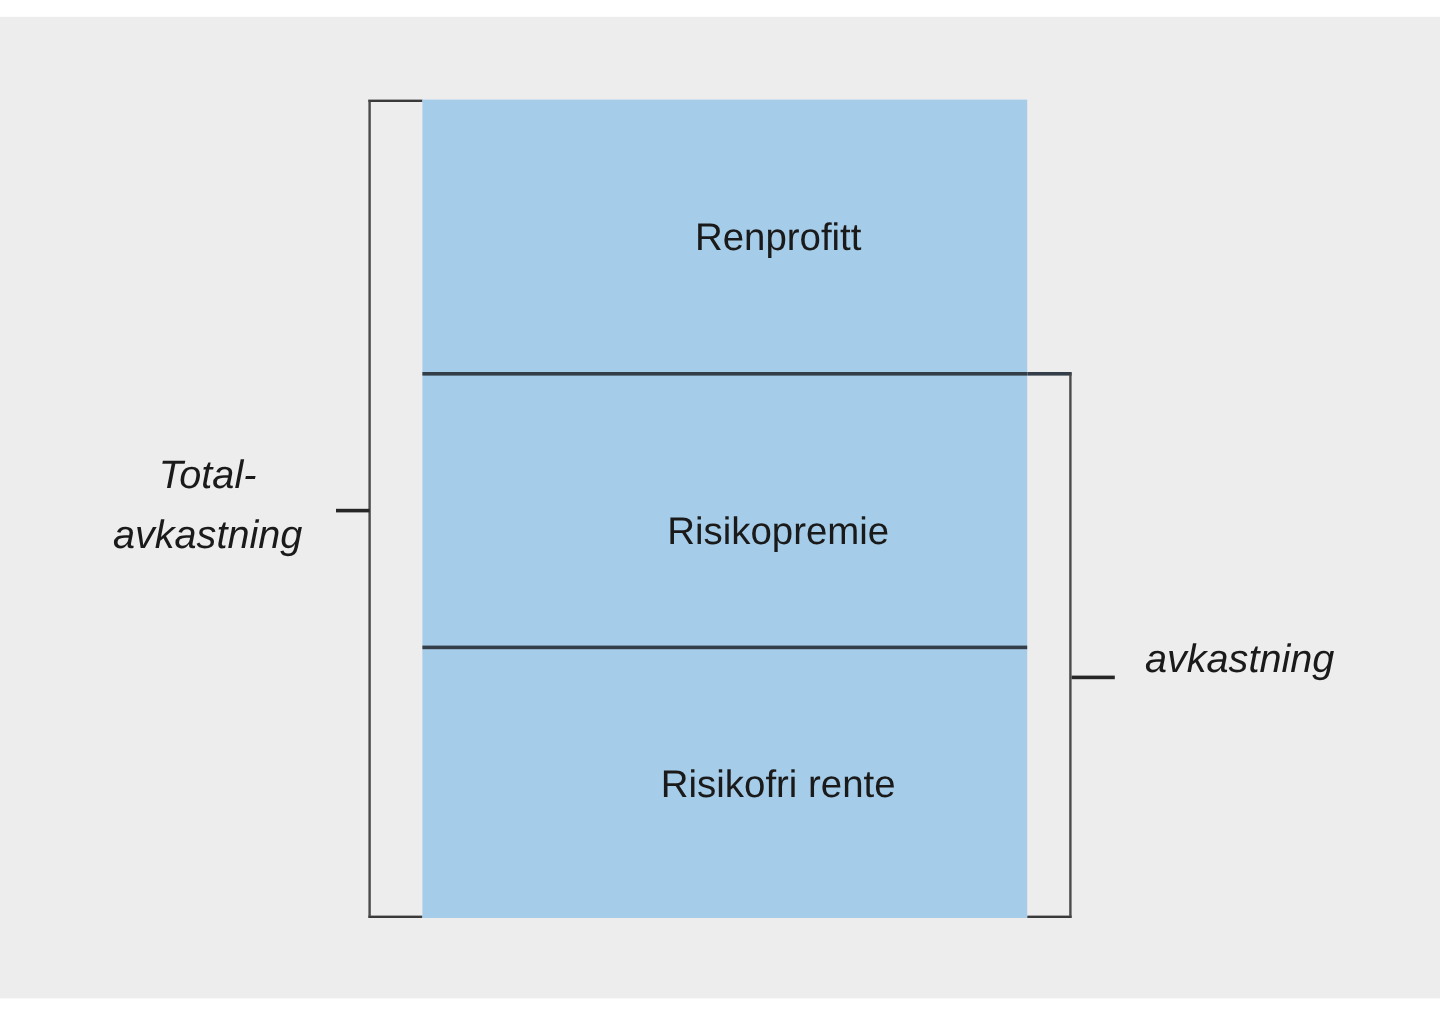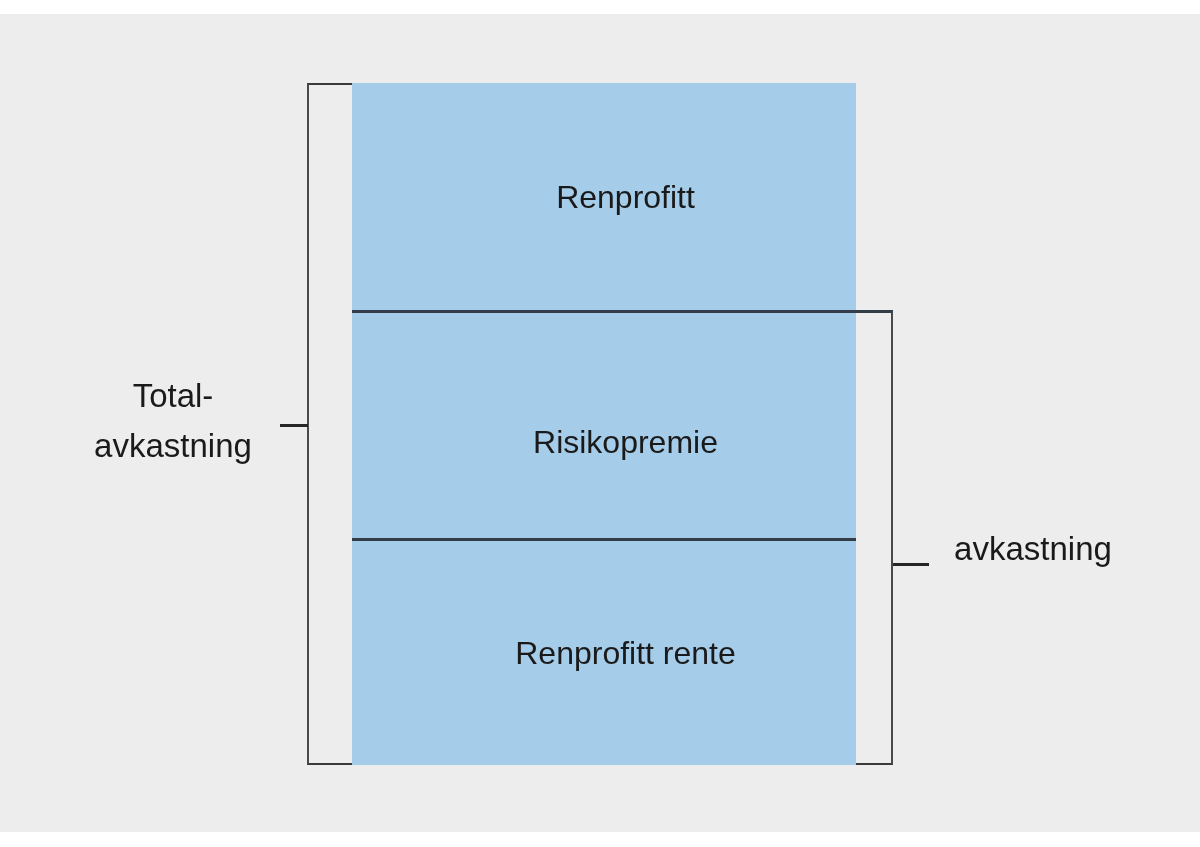--- a/index.html
+++ b/index.html
@@ -36,20 +36,21 @@
     position: absolute;
     left: 0;
     width: 547px;
     display: flex;
     align-items: center;
     justify-content: center;
     text-align: center;
     color: #1a1a1a;
     font-size: 32px;
     line-height: 46px;
+    padding-left: 23px;
   }
   .sec-1 { top: 0;     height: 227px; }
   .sec-2 { top: 230px; height: 225px; margin-top: 16px; }
   .sec-3 { top: 458px; height: 224px; }
   .divider {
     position: absolute;
     left: 0;
     width: 504px;
     height: 3px;
     background: #333e48;
@@ -107,21 +108,21 @@
   .label-left {
     left: 53px;
     top: 371px;
     width: 240px;
   }
   .label-right {
     left: 923px;
     top: 524px;
     width: 220px;
   }
-  .side-label span { display: block; }
+  .side-label span { display: block; font-style: italic; }
 </style>
 </head>
 <body>
 
 <div class="canvas">
   <div class="panel"></div>
 
   <div class="bracket-left"></div>
   <div class="tick-left"></div>
   <div class="side-label label-left">
@@ -140,16 +141,16 @@
       <div>
         <span style="display:block">Renprofitt</span>
       </div>
     </div>
     <div class="divider div-1"></div>
     <div class="stack-section sec-2">
       <span>Risikopremie</span>
     </div>
     <div class="divider div-2"></div>
     <div class="stack-section sec-3">
-      <span>Renprofitt rente</span>
+      <span>Risikofri rente</span>
     </div>
   </div>
 </div>
 
 </body></html>

